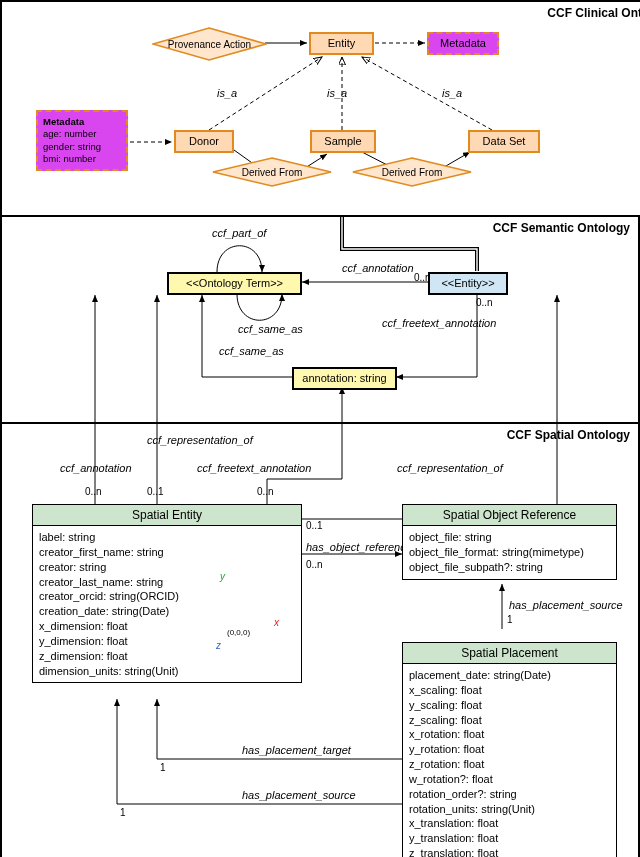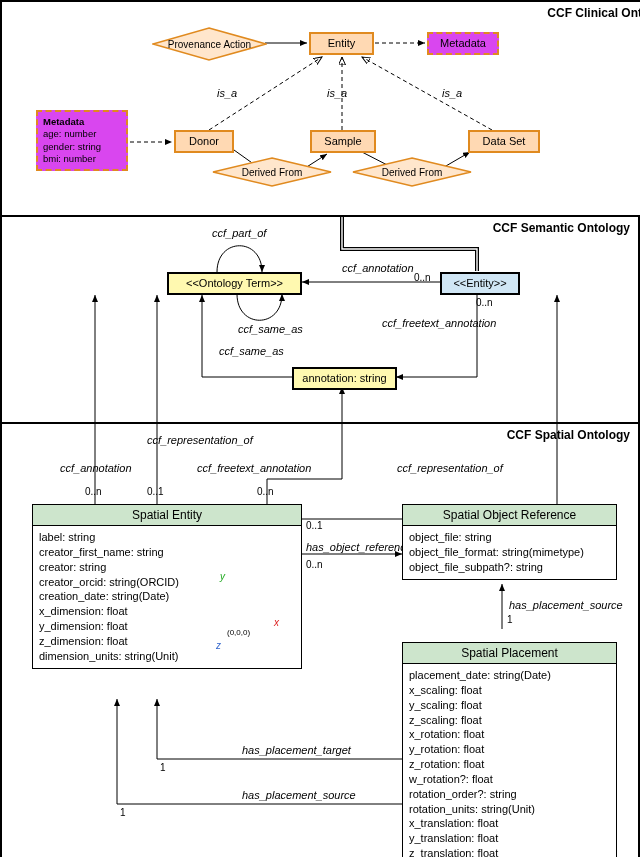--- a/index.html
+++ b/index.html
@@ -164,21 +164,21 @@
 
     <path d="M310,160 L200,160 L200,78" stroke="#000" fill="none" marker-end="url(#arr2)"></path>
 
     <line x1="93" y1="205" x2="93" y2="78" stroke="#000" marker-end="url(#arr2)"></line>
     <line x1="155" y1="205" x2="155" y2="78" stroke="#000" marker-end="url(#arr2)"></line>
     <line x1="340" y1="205" x2="340" y2="170" stroke="#000" marker-end="url(#arr2)"></line>
     <line x1="555" y1="205" x2="555" y2="78" stroke="#000" marker-end="url(#arr2)"></line>
   </svg>
 
   <div class="box yellow-box" style="left:165px;top:55px;width:135px;"><span>&lt;&lt;Ontology Term&gt;&gt;</span></div>
-  <div class="box blue-box" style="left:438px;top:55px;width:80px;"><span>&lt;&lt;Entity&gt;&gt;</span></div>
+  <div class="box blue-box" style="left:426px;top:55px;width:80px;"><span>&lt;&lt;Entity&gt;&gt;</span></div>
   <div class="box yellow-box" style="left:290px;top:150px;width:105px;"><span>annotation: string</span></div>
 
   <div class="lbl" style="left:210px;top:10px;">ccf_part_of</div>
   <div class="lbl" style="left:236px;top:106px;">ccf_same_as</div>
   <div class="lbl" style="left:340px;top:45px;">ccf_annotation</div>
   <div class="lbl" style="left:380px;top:100px;">ccf_freetext_annotation</div>
   <div class="lbl" style="left:217px;top:128px;">ccf_same_as</div>
   <div class="card" style="left:412px;top:55px;">0..n</div>
   <div class="card" style="left:474px;top:80px;">0..n</div>
 </div>
@@ -227,20 +227,21 @@
   <div class="card" style="left:158px;top:338px;">1</div>
   <div class="lbl" style="left:240px;top:365px;">has_placement_source</div>
   <div class="card" style="left:118px;top:383px;">1</div>
 
   <div class="class-box" style="left:30px;top:80px;width:270px;">
     <div class="class-head green-head">Spatial Entity</div>
     <div class="class-body">
       <div>label: string</div>
       <div>creator_first_name: string</div>
       <div>creator: string</div>
+      <div>creator_last_name: string</div>
       <div>creator_orcid: string(ORCID)</div>
       <div>creation_date: string(Date)</div>
       <div>x_dimension: float</div>
       <div>y_dimension: float</div>
       <div>z_dimension: float</div>
       <div>dimension_units: string(Unit)</div>
     </div>
   </div>
 
   <div class="card" style="left:272px;top:193px;color:#d22;font-style:italic;">x</div>

